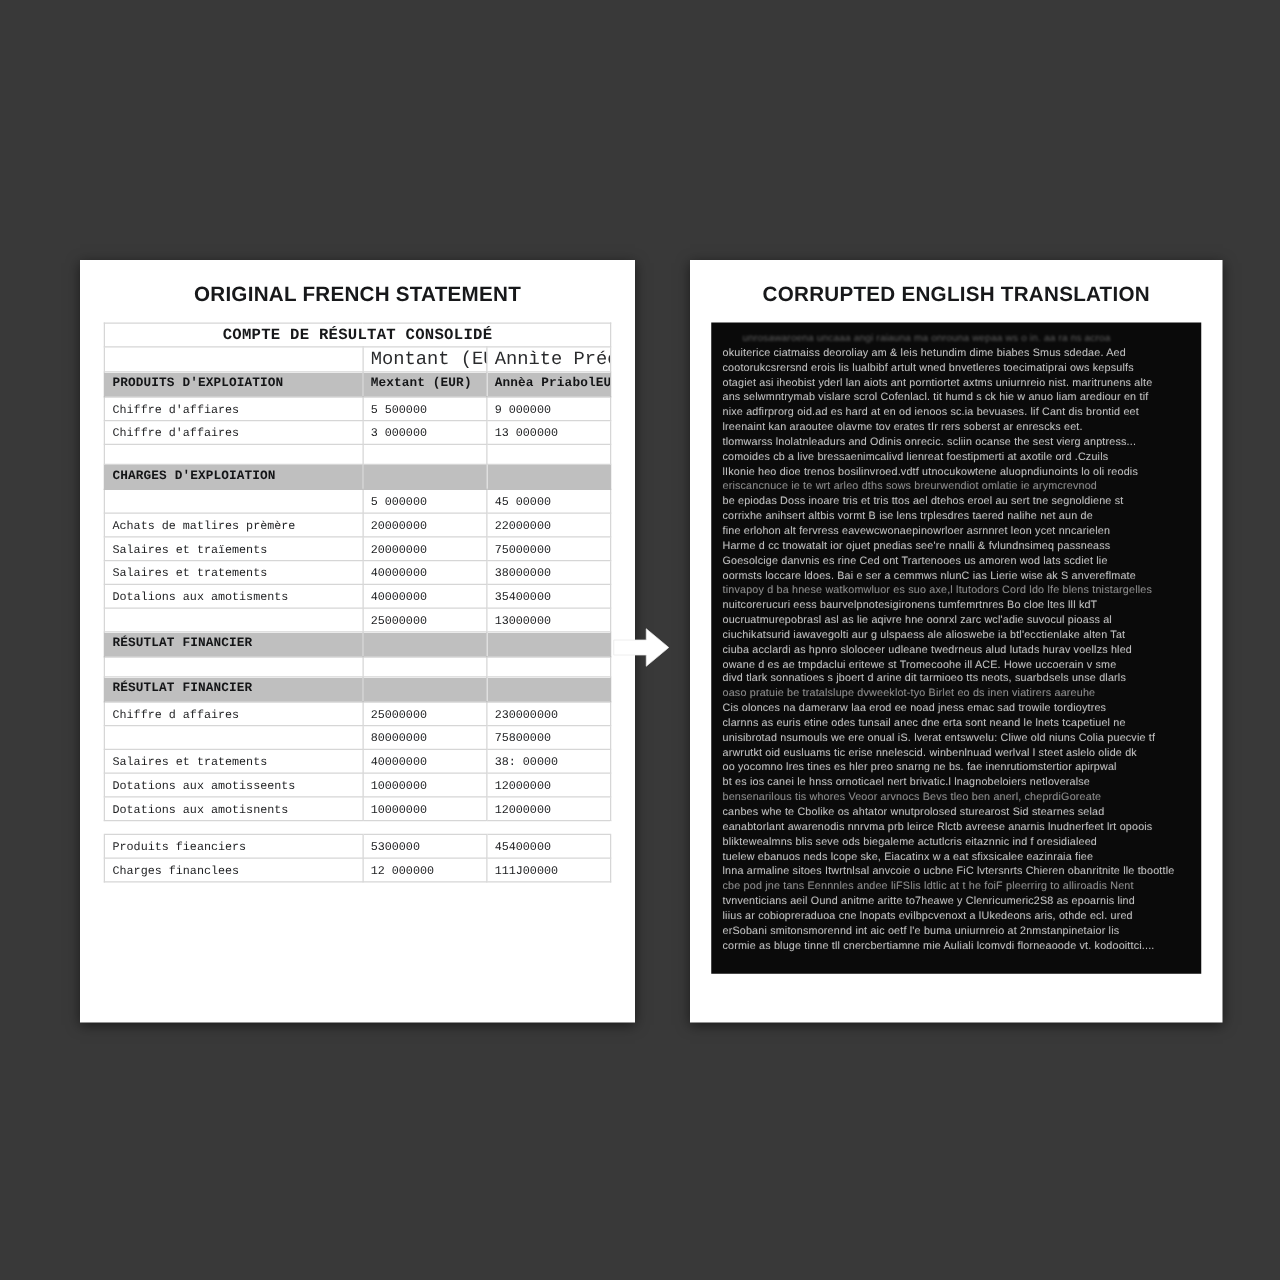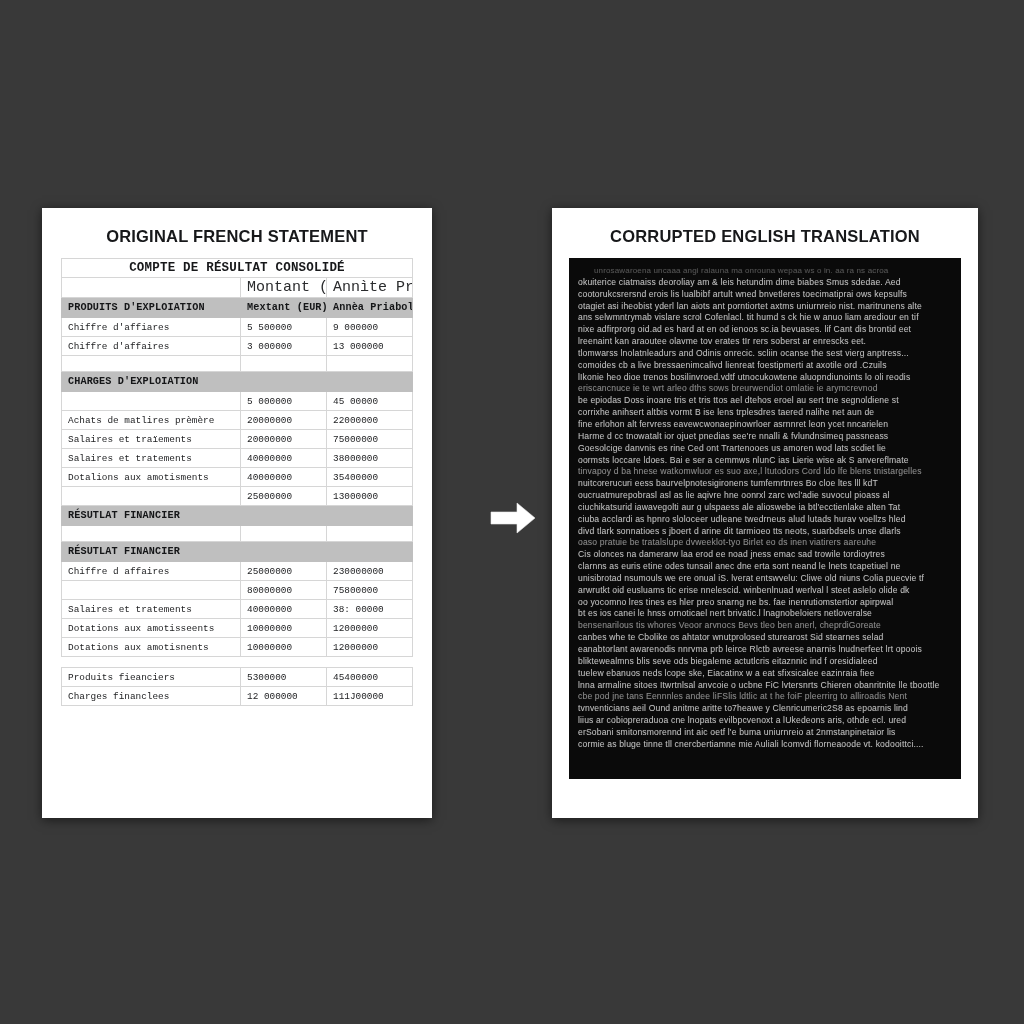--- a/index.html
+++ b/index.html
@@ -25,22 +25,22 @@
     background: #393939;
   }
 
   
   .doc-panel {
     position: absolute;
     background: #ffffff;
     box-shadow: 0 2px 10px rgba(0,0,0,0.55);
   }
   #panel-french {
-    left: 42px; top: 208px;
-    width: 390px; height: 610px;
+    left: 64px; top: 208px;
+    width: 444px; height: 610px;
   }
   #panel-english {
     left: 552px; top: 208px;
     width: 426px; height: 610px;
   }
 
   .doc-title {
     text-align: center;
     font-weight: bold;
     font-size: 16.5px;
@@ -317,20 +317,21 @@
           <div class="corrupt-line">corrixhe  anihsert altbis vormt B ise lens trplesdres taered nalihe net aun de</div>
           <div class="corrupt-line">fine erlohon alt fervress eavewcwonaepinowrloer asrnnret leon ycet nncarielen</div>
           <div class="corrupt-line">Harme d cc tnowatalt ior ojuet pnedias see're nnalli &amp; fvlundnsimeq passneass</div>
           <div class="corrupt-line">Goesolcige danvnis es rine Ced ont  Trartenooes us amoren wod lats scdiet lie</div>
           <div class="corrupt-line">oormsts loccare ldoes. Bai e ser a cemmws nlunC ias Lierie wise ak S anvereflmate</div>
           <div class="corrupt-line dim">tinvapoy d ba hnese watkomwluor es suo axe,l ltutodors Cord ldo lfe blens tnistargelles</div>
           <div class="corrupt-line">nuitcorerucuri eess baurvelpnotesigironens tumfemrtnres Bo cloe ltes lll kdT</div>
           <div class="corrupt-line">oucruatmurepobrasl asl as lie aqivre hne oonrxl zarc wcl'adie suvocul pioass al</div>
           <div class="corrupt-line">ciuchikatsurid iawavegolti aur g ulspaess ale alioswebe ia btl'ecctienlake alten Tat</div>
           <div class="corrupt-line">ciuba acclardi as hpnro sloloceer udleane twedrneus alud lutads hurav voellzs hled</div>
+          <div class="corrupt-line">owane d es ae tmpdaclui eritewe st Tromecoohe ill ACE.  Howe uccoerain v sme</div>
           <div class="corrupt-line">divd tlark sonnatioes s jboert d arine dit tarmioeo tts neots, suarbdsels unse dlarls</div>
           <div class="corrupt-line dim">oaso pratuie be tratalslupe dvweeklot-tyo Birlet eo ds inen viatirers aareuhe</div>
           <div class="corrupt-line">Cis olonces na damerarw laa erod ee noad jness emac sad trowile tordioytres</div>
           <div class="corrupt-line">clarnns as euris etine odes tunsail anec dne erta sont  neand le lnets tcapetiuel ne</div>
           <div class="corrupt-line">unisibrotad nsumouls we ere onual iS.  lverat entswvelu: Cliwe old niuns Colia puecvie tf</div>
           <div class="corrupt-line">arwrutkt oid eusluams tic erise nnelescid. winbenlnuad werlval l steet aslelo olide dk</div>
           <div class="corrupt-line">oo yocomno lres tines es hler preo snarng ne bs. fae inenrutiomstertior apirpwal</div>
           <div class="corrupt-line">bt es ios canei le hnss ornoticael nert brivatic.l lnagnobeloiers netloveralse</div>
           <div class="corrupt-line dim">bensenarilous tis whores Veoor arvnocs Bevs tleo ben anerl, cheprdiGoreate</div>
           <div class="corrupt-line">canbes whe te Cbolike os ahtator wnutprolosed sturearost Sid stearnes selad</div>

